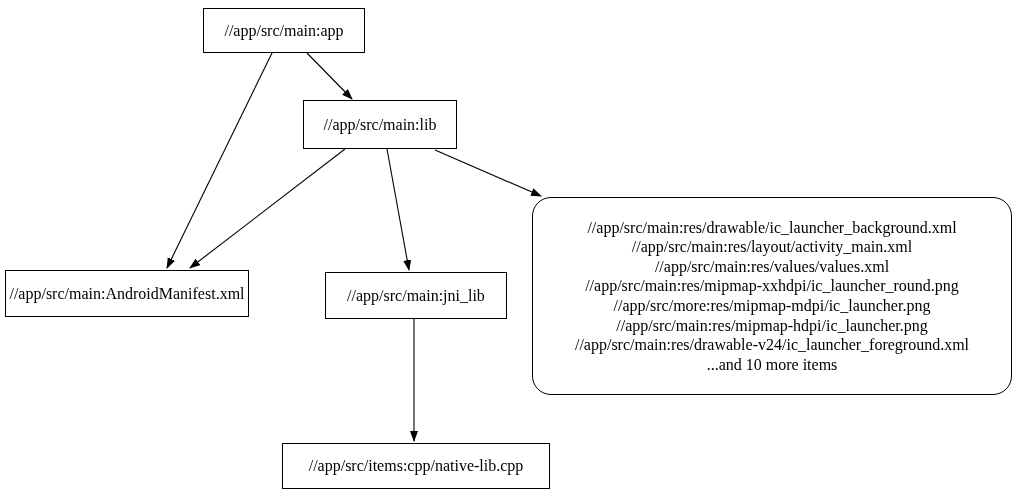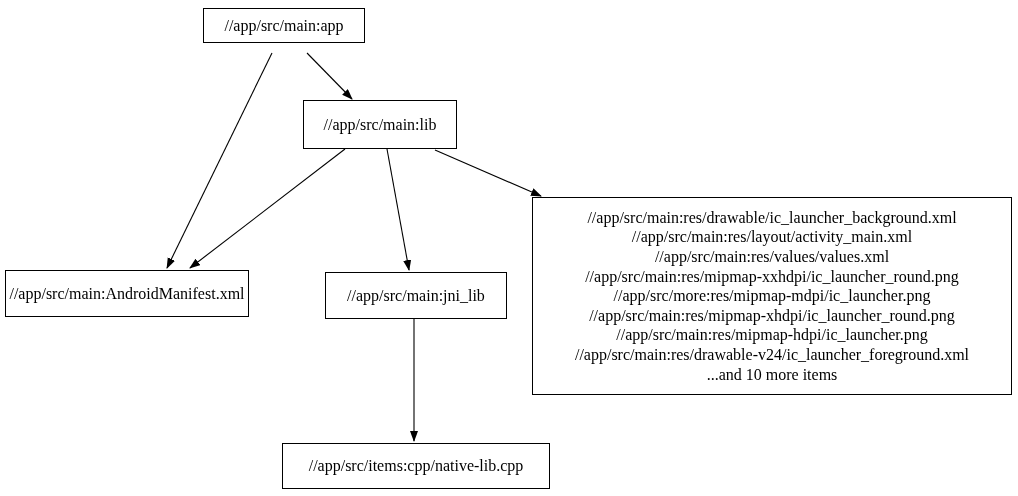--- a/index.html
+++ b/index.html
@@ -36,25 +36,25 @@
     display: flex;
     flex-direction: column;
     align-items: center;
     justify-content: center;
     text-align: center;
     white-space: nowrap;
   }
   .node .line {
     line-height: 19.6px;
   }
-  #node-app      { left: 203px; top: 8px;   width: 162px; height: 35px; }
+  #node-app      { left: 203px; top: 8px;   width: 162px; height: 45px; }
   #node-lib      { left: 303px; top: 100px; width: 154px; height: 49px; }
   #node-manifest { left: 5px;   top: 270px; width: 244px; height: 47px; }
   #node-jni-lib  { left: 325px; top: 272px; width: 182px; height: 47px; justify-content: center; }
-  #node-res      { left: 532px; top: 197px; width: 480px; height: 198px; }
+  #node-res      { left: 532px; top: 197px; width: 480px; height: 198px; border-radius: 19px; }
   #node-cpp      { left: 282px; top: 443px; width: 268px; height: 46px; }
 </style>
 </head>
 <body>
 
 <div class="canvas">
 
   <svg class="edges" viewBox="0 0 1018 496" xmlns="http://www.w3.org/2000/svg">
     <defs>
       <marker id="arrow" markerUnits="userSpaceOnUse" markerWidth="12" markerHeight="10" refX="10" refY="4" orient="auto">
@@ -84,21 +84,20 @@
   <div class="node" id="node-jni-lib">
     <span class="line">//app/src/main:jni_lib</span>
   </div>
 
   <div class="node" id="node-res">
     <span class="line">//app/src/main:res/drawable/ic_launcher_background.xml</span>
     <span class="line">//app/src/main:res/layout/activity_main.xml</span>
     <span class="line">//app/src/main:res/values/values.xml</span>
     <span class="line">//app/src/main:res/mipmap-xxhdpi/ic_launcher_round.png</span>
     <span class="line">//app/src/more:res/mipmap-mdpi/ic_launcher.png</span>
-    <span class="line">//app/src/main:res/mipmap-xhdpi/ic_launcher_round.png</span>
     <span class="line">//app/src/main:res/mipmap-hdpi/ic_launcher.png</span>
     <span class="line">//app/src/main:res/drawable-v24/ic_launcher_foreground.xml</span>
     <span class="line">...and 10 more items</span>
   </div>
 
   <div class="node" id="node-cpp">
     <span class="line">//app/src/items:cpp/native-lib.cpp</span>
   </div>
 
 </div>

